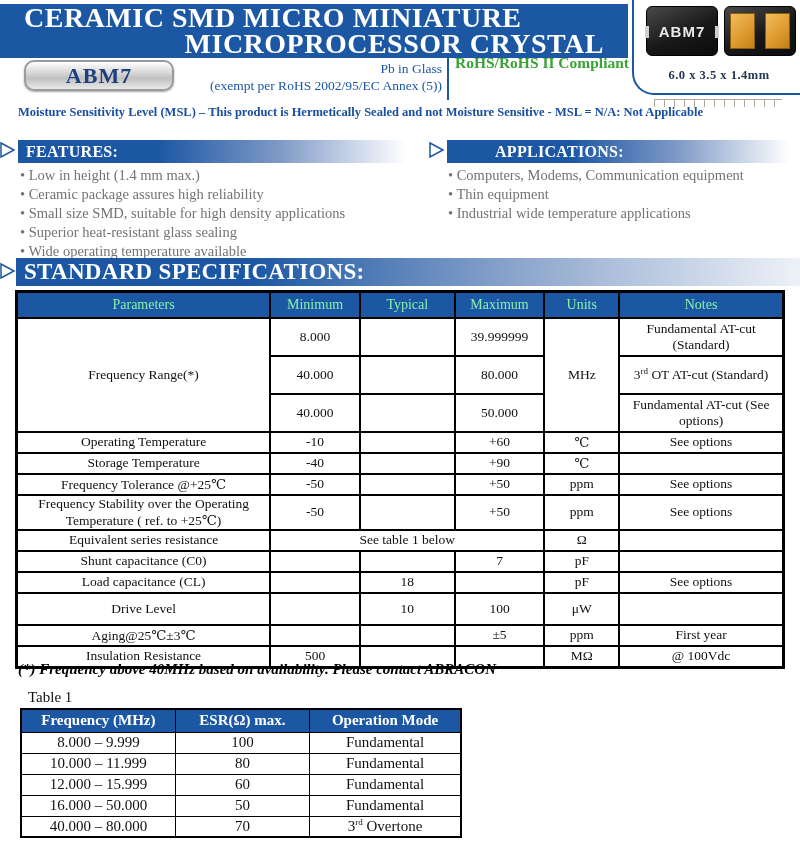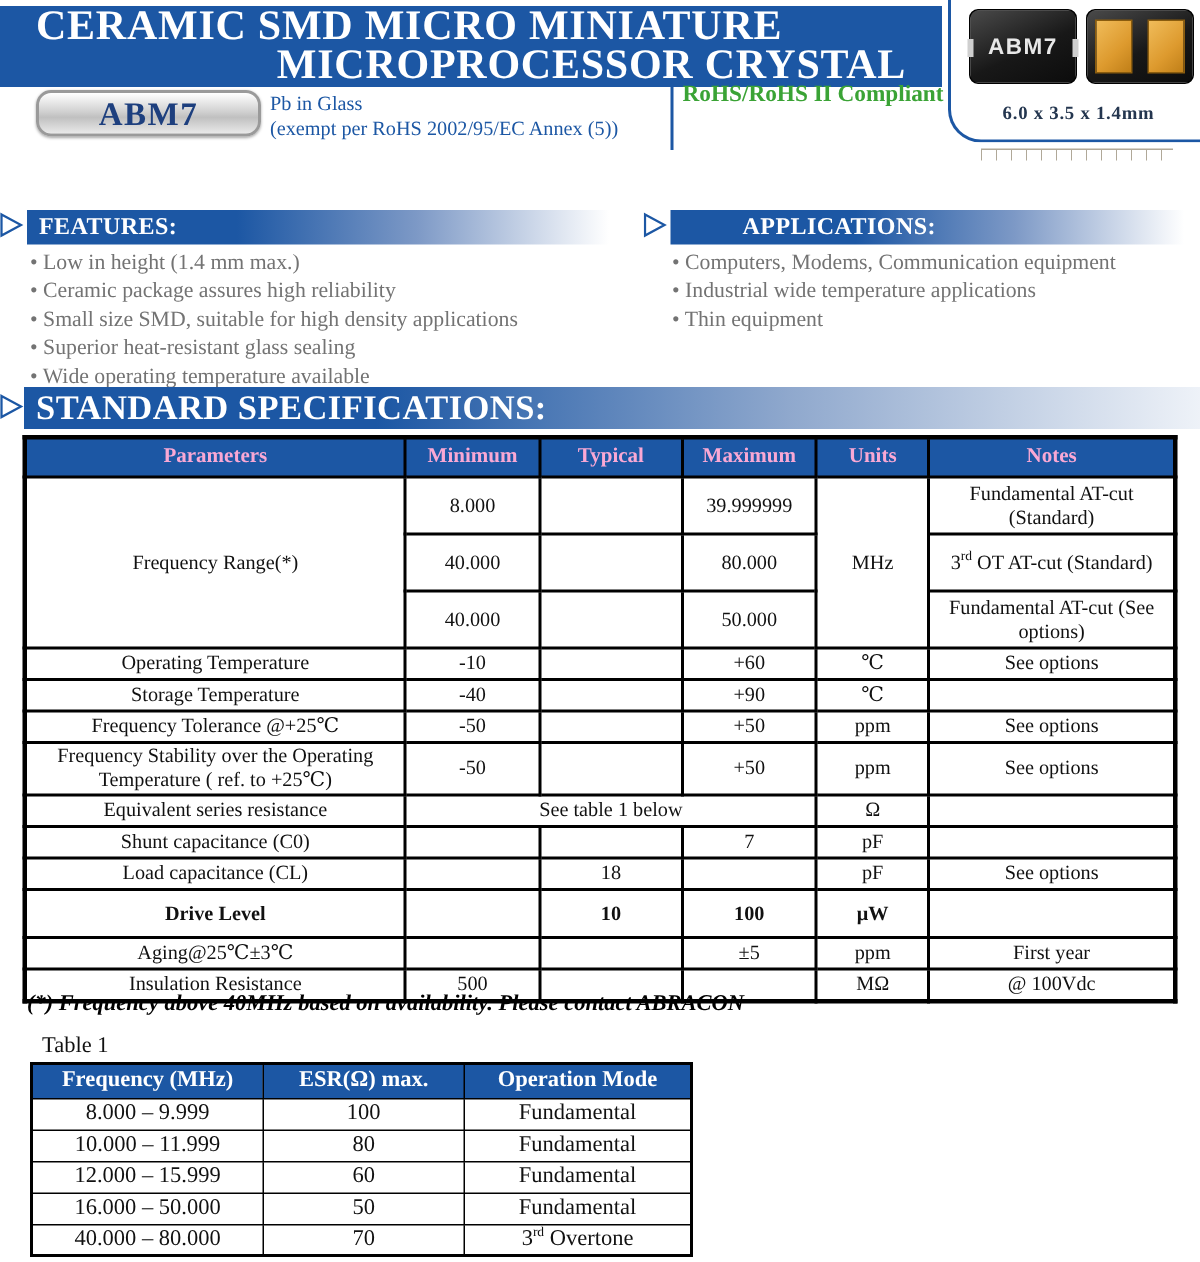--- a/index.html
+++ b/index.html
@@ -13,21 +13,21 @@
 
   
   .badge { position:absolute; left:24px; top:60px; width:150px; height:31px;
            border:2px solid #9a9a9a; border-radius:10px;
            background:linear-gradient(180deg,#ffffff 0%,#d2d2d2 45%,#c0c0c0 60%,#e9e9e9 100%);
            box-shadow:0 1px 2px rgba(0,0,0,.35);
            display:flex; align-items:center; justify-content:center; }
   .badge span { font-size:22px; font-weight:bold; color:#1d3f7e; letter-spacing:1px; }
 
   
-  .pb { position:absolute; left:180px; top:60px; width:262px; text-align:left;
+  .pb { position:absolute; left:180px; top:60px; width:262px; text-align:right;
         color:#1c57a4; font-size:13.5px; line-height:17px; }
   .vdiv { position:absolute; left:447px; top:58px; width:2px; height:42px; background:#1c57a4; }
   .rohs { position:absolute; left:455px; top:54px; width:180px; color:#3aa335;
           font-size:15.5px; font-weight:bold; }
 
   
   .crystal-figure { position:absolute; left:632px; top:0; width:168px; height:110px; }
   .crystal-box { position:absolute; left:0; top:-4px; width:170px; height:99px;
                  border-left:2px solid #1c57a4; border-bottom:2px solid #1c57a4;
                  border-bottom-left-radius:22px; background:#fff; }
@@ -69,21 +69,21 @@
   ul.plist li { font-size:14.5px; line-height:19px; color:#737373; }
   ul.plist li::before { content:"• "; }
   .feat-list { left:20px; top:166px; width:400px; }
   .app-list  { left:448px; top:166px; width:350px; }
 
   
   table { border-collapse:collapse; }
   .spec-table { position:absolute; left:15px; top:290px; width:770px; border:3px solid #000; }
   .spec-table th, .spec-table td { border:2px solid #000; text-align:center; vertical-align:middle;
         font-size:13.5px; color:#111; padding:0 4px; }
-  .spec-table th { background:#1c57a4; color:#f9a8d4; font-size:14px; font-weight:bold; height:26px; }
+  .spec-table th { background:#1c57a4; color:#86efac; font-size:14px; font-weight:normal; height:26px; }
   .spec-table col.c-param{width:255px;} .spec-table col.c-min{width:90px;} .spec-table col.c-typ{width:95px;}
   .spec-table col.c-max{width:90px;} .spec-table col.c-units{width:75px;} .spec-table col.c-notes{width:165px;}
   .spec-table sup, .t1-table sup { font-size:9px; vertical-align:super; line-height:0; }
 
   
   .footnote { position:absolute; left:18px; top:661px; font-size:15px; font-weight:bold; font-style:italic; color:#000; }
   .t1-caption { position:absolute; left:28px; top:689px; font-size:15px; color:#111;text-align:right; }
   .t1-table { position:absolute; left:20px; top:708px; width:442px; border:2px solid #000; }
   .t1-table th, .t1-table td { border:1.5px solid #000; text-align:center; vertical-align:middle;
         font-size:15px; color:#111; height:21px; padding:0 4px; }
@@ -119,41 +119,42 @@
   <div class="badge">
     <span>ABM7</span>
   </div>
   <div class="pb">
     <div>Pb in Glass</div>
     <div>(exempt per RoHS 2002/95/EC Annex (5))</div>
   </div>
   <div class="vdiv"></div>
   <div class="rohs">RoHS/RoHS II Compliant</div>
 
+  <div class="msl">Moisture Sensitivity Level (MSL) – This product is Hermetically Sealed and not Moisture  Sensitive - MSL = N/A: Not Applicable</div>
 
   <svg class="sec-arrow feat-arrow" viewBox="0 0 16 18">
       <polygon points="1,2 14,9 1,16" fill="#fff" stroke="#1c57a4" stroke-width="1.5"></polygon>
     </svg>
   <div class="sec-bar grad-fade feat-bar">FEATURES:</div>
   <ul class="plist feat-list" id="features-list">
       <li>Low in height (1.4 mm max.)</li>
       <li>Ceramic package assures high reliability</li>
       <li>Small size SMD, suitable for high density applications</li>
       <li>Superior heat-resistant glass sealing</li>
       <li>Wide operating temperature available</li>
     </ul>
 
   <svg class="sec-arrow app-arrow" viewBox="0 0 16 18">
       <polygon points="1,2 14,9 1,16" fill="#fff" stroke="#1c57a4" stroke-width="1.5"></polygon>
     </svg>
   <div class="sec-bar grad-fade app-bar">APPLICATIONS:</div>
   <ul class="plist app-list" id="applications-list">
       <li>Computers, Modems, Communication equipment</li>
+      <li>Thin equipment</li>
       <li>Industrial wide temperature applications</li>
-      <li>Thin equipment</li>
     </ul>
 
   <svg class="sec-arrow spec-arrow" viewBox="0 0 16 18">
       <polygon points="1,2 14,9 1,16" fill="#fff" stroke="#1c57a4" stroke-width="1.5"></polygon>
     </svg>
   <div class="sec-bar spec-bar">STANDARD SPECIFICATIONS:</div>
 
   <table class="spec-table">
     <colgroup>
         <col class="c-param">
@@ -241,21 +242,21 @@
           <td></td>
         </tr>
         <tr style="height: 21px;">
           <td>Load capacitance (CL)</td>
           <td></td>
           <td>18</td>
           <td></td>
           <td>pF</td>
           <td>See options</td>
         </tr>
-        <tr style="height: 32px; font-weight: bold;">
+        <tr style="height: 32px;">
           <td>Drive Level</td>
           <td></td>
           <td>10</td>
           <td>100</td>
           <td>μW</td>
           <td></td>
         </tr>
         <tr style="height: 21px;">
           <td>Aging@25℃±3℃</td>
           <td></td>

